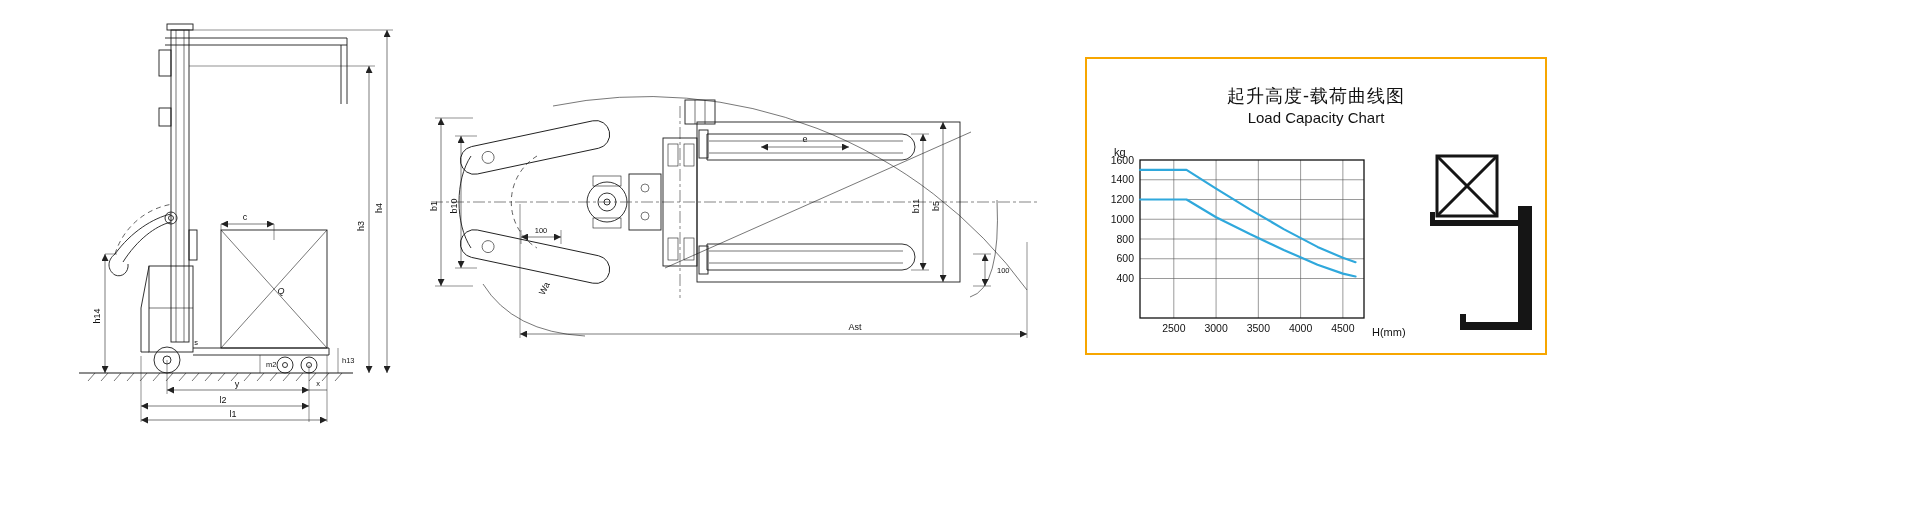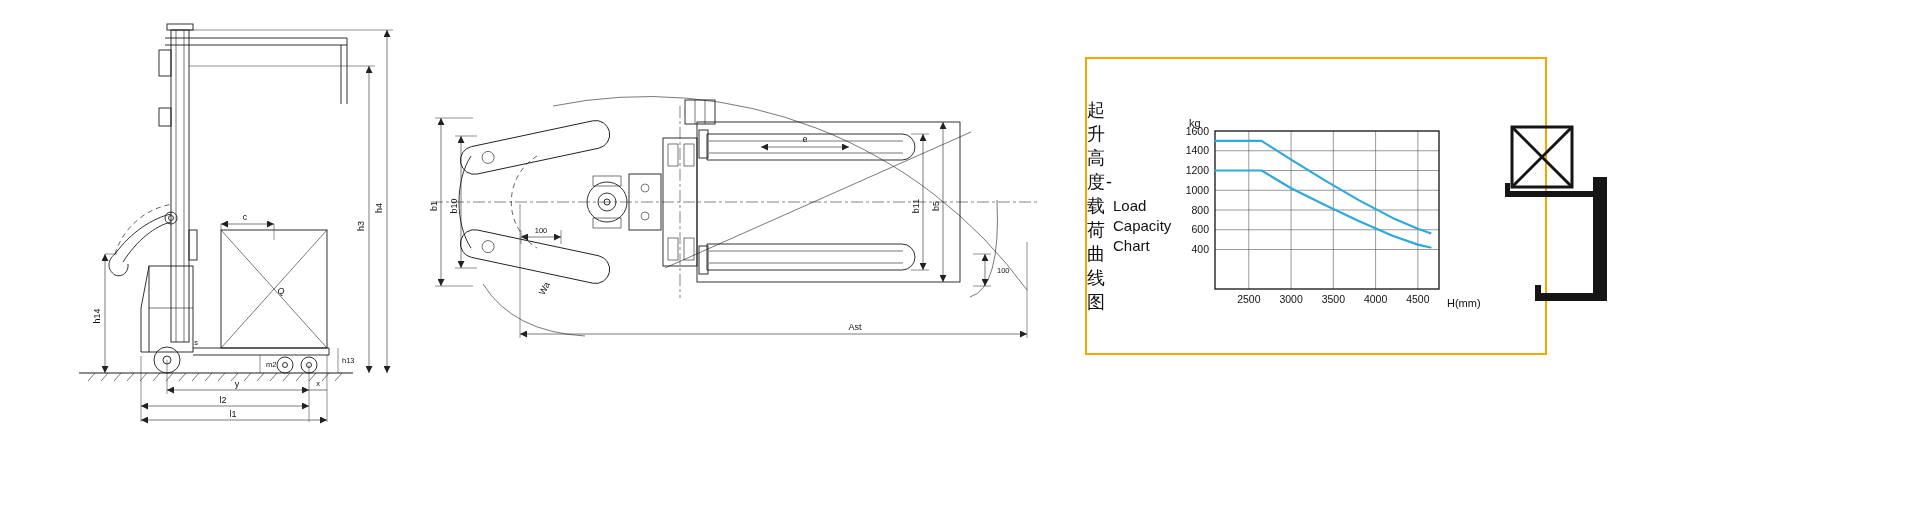--- a/index.html
+++ b/index.html
@@ -10,23 +10,23 @@
   .lbl{font-size:9px;}
   .lbl7{font-size:7.5px;}
   .ln{stroke:#1c1c1c;stroke-width:0.9;fill:none;}
   .thin{stroke:#1c1c1c;stroke-width:0.6;fill:none;}
   .dim{stroke:#222;stroke-width:0.6;fill:none;}
   .ext{stroke:#222;stroke-width:0.5;fill:none;}
   .cl{stroke:#333;stroke-width:0.6;fill:none;stroke-dasharray:12 3 3 3;}
   .dash{stroke:#1c1c1c;stroke-width:0.7;fill:none;stroke-dasharray:5 4;}
   .chart-panel{position:absolute;left:1085px;top:57px;width:462px;height:298px;
                border:2px solid #F7A600;background:#fff;box-sizing:border-box;
-               display:flex;align-items:center;padding-top:0;}
+               display:flex;flex-direction:column;align-items:center;padding-top:25px;}
   .t-zh{font-size:18px;color:#111;letter-spacing:1px;line-height:24px;}
-  .t-en{font-size:15px;color:#111;line-height:20px;margin-top:39px;}
+  .t-en{font-size:15px;color:#111;line-height:20px;}
   .chart-row{display:flex;flex-direction:row;align-items:flex-start;margin-top:18px;gap:4px;}
   .unit{font-size:11px;}
 </style>
 </head>
 <body>
 
 <svg width="0" height="0" style="position:absolute">
   <defs>
     <marker id="da" viewBox="0 0 8 8" refX="8" refY="4" markerWidth="7" markerHeight="7" orient="auto-start-reverse" markerUnits="userSpaceOnUse">
       <path d="M0,0 L8,4 L0,8 Z" fill="#222"></path>

